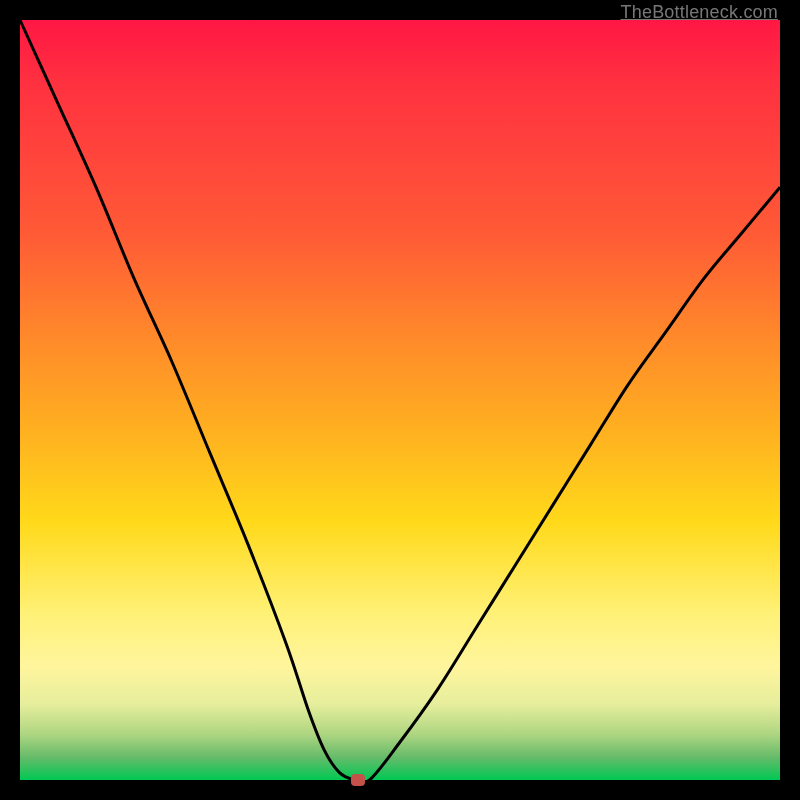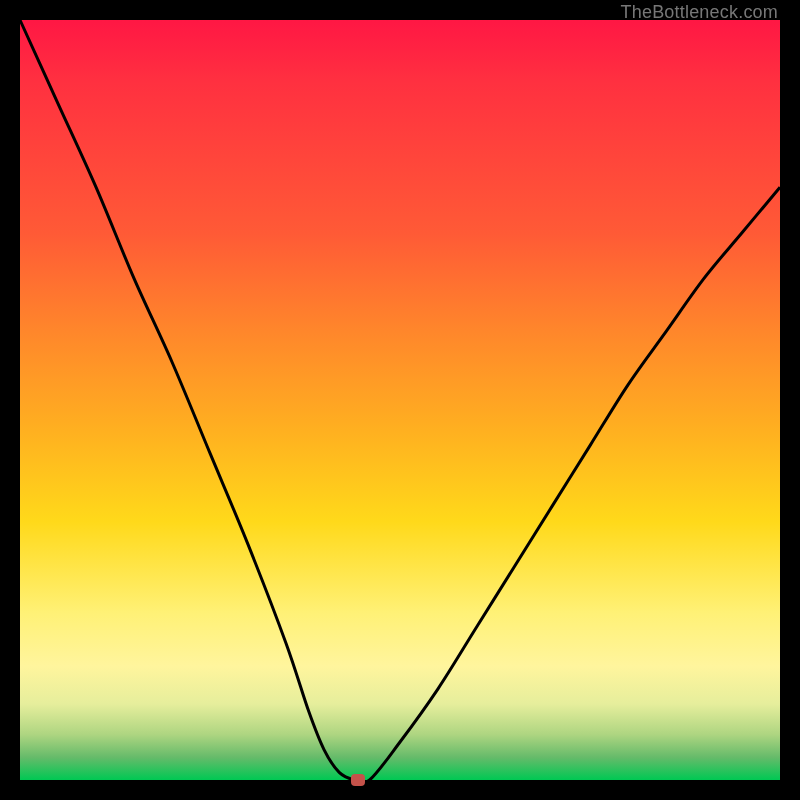--- a/index.html
+++ b/index.html
@@ -41,20 +41,21 @@
     );
   }
   .watermark {
     position: absolute;
     top: 2px;
     right: 22px;
     color: #777;
     font-size: 18px;
     letter-spacing: 0.2px;
     font-weight: 500;
+    text-decoration: underline;
   }
   svg.curve {
     position: absolute;
     left: 0;
     top: 0;
     width: 760px;
     height: 760px;
     overflow: visible;
   }
   .marker {

